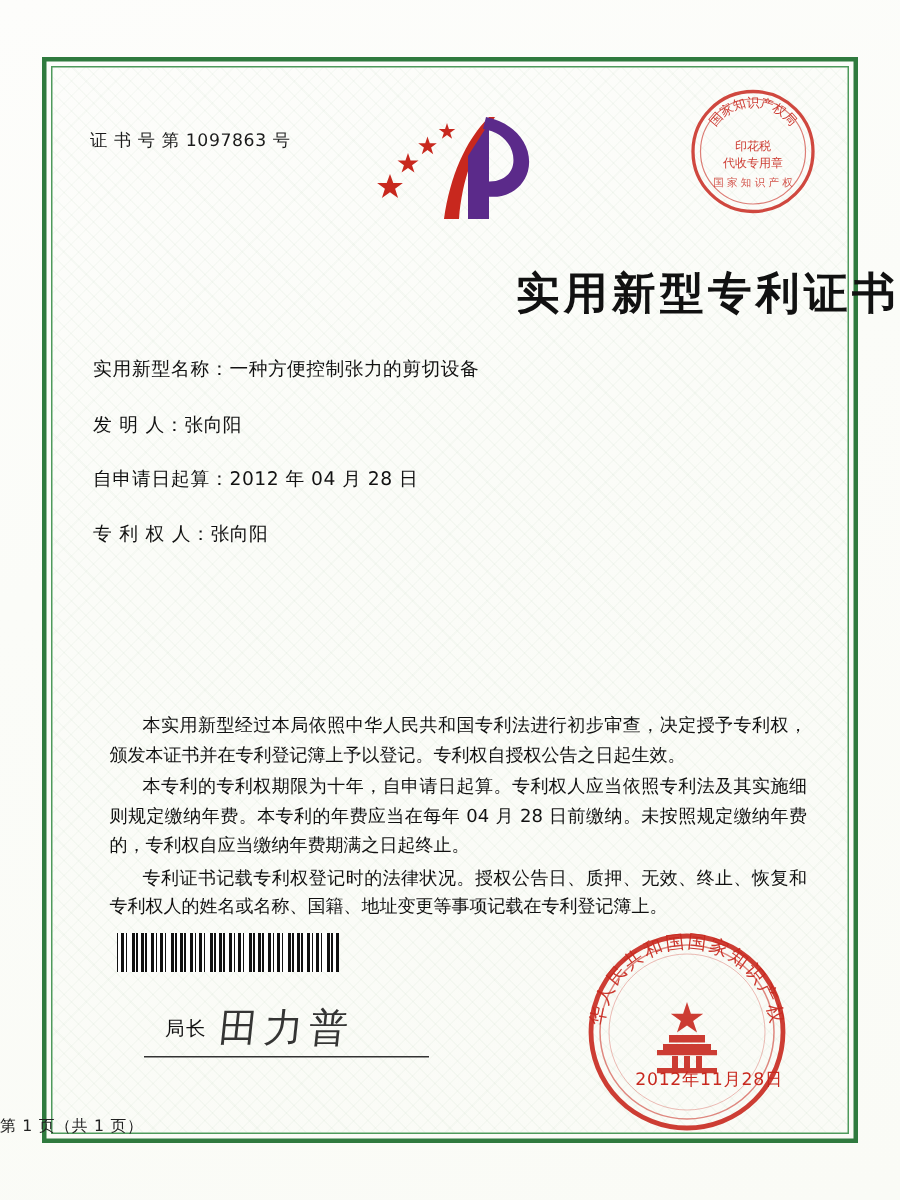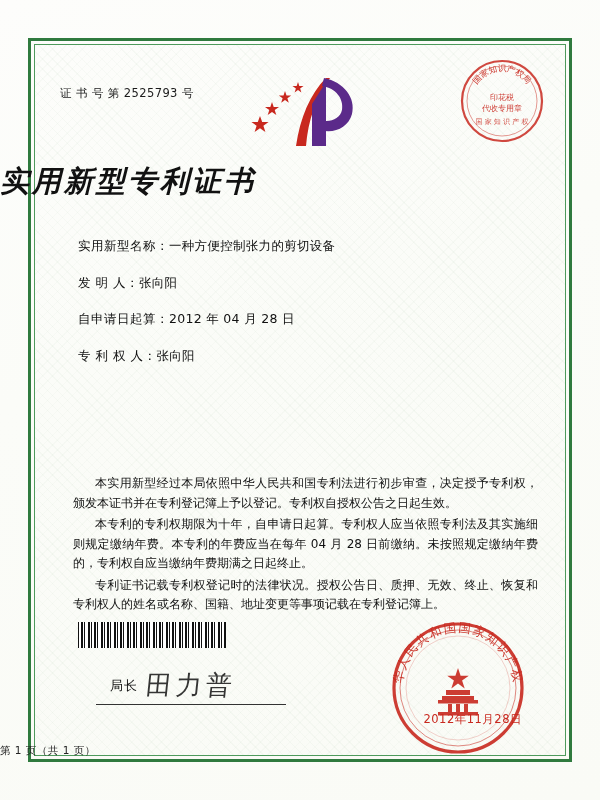--- a/index.html
+++ b/index.html
@@ -79,33 +79,32 @@
     top: 58px;
     width: 86px;
     height: 86px;
   }
   .seal-top svg { display:block; }
 
   .main-title {
     position: absolute;
     left: 0;
     right: 0;
-    top: 162px;
-    text-align: left;
+    top: 176px;
+    text-align: right;
     font-family: "DejaVu Serif", "Liberation Serif", serif;
     font-size: 29px;
     font-weight: bold;
     letter-spacing: 3px;
     color: #111111;
-    font-style: italic;
   }
 
   .fields {
     position: absolute;
-    left: 78px;
+    left: 62px;
     top: 238px;
     right: 60px;
   }
   .field-row {
     font-size: 12.5px;
     color: #111111;
     margin-bottom: 20.5px;
     line-height: 16px;
     white-space: nowrap;
   }
@@ -213,21 +212,21 @@
 </style>
 </head>
 <body>
 
 <div id="certificate">
 
   <div class="border-outer"></div>
   <div class="border-inner"></div>
   <div class="texture"></div>
 
-  <div class="cert-number">证 书 号 第 2525793 号</div>
+  <div class="cert-number">证 书 号 第 1097863 号</div>
 
   <div class="logo">
     <svg width="110" height="78" viewBox="0 0 110 78">
 
       <g fill="#c8281e">
         <polygon points="12,44 14.2,50 20.6,50 15.4,53.8 17.4,60 12,56.2 6.6,60 8.6,53.8 3.4,50 9.8,50"></polygon>
         <polygon points="24,30 25.7,35 31,35 26.7,38.1 28.3,43 24,40 19.7,43 21.3,38.1 17,35 22.3,35"></polygon>
         <polygon points="37,19 38.5,23.5 43.2,23.5 39.4,26.3 40.8,30.8 37,28 33.2,30.8 34.6,26.3 30.8,23.5 35.5,23.5"></polygon>
         <polygon points="50,10 51.3,14 55.5,14 52.1,16.5 53.4,20.5 50,18 46.6,20.5 47.9,16.5 44.5,14 48.7,14"></polygon>
       </g>

